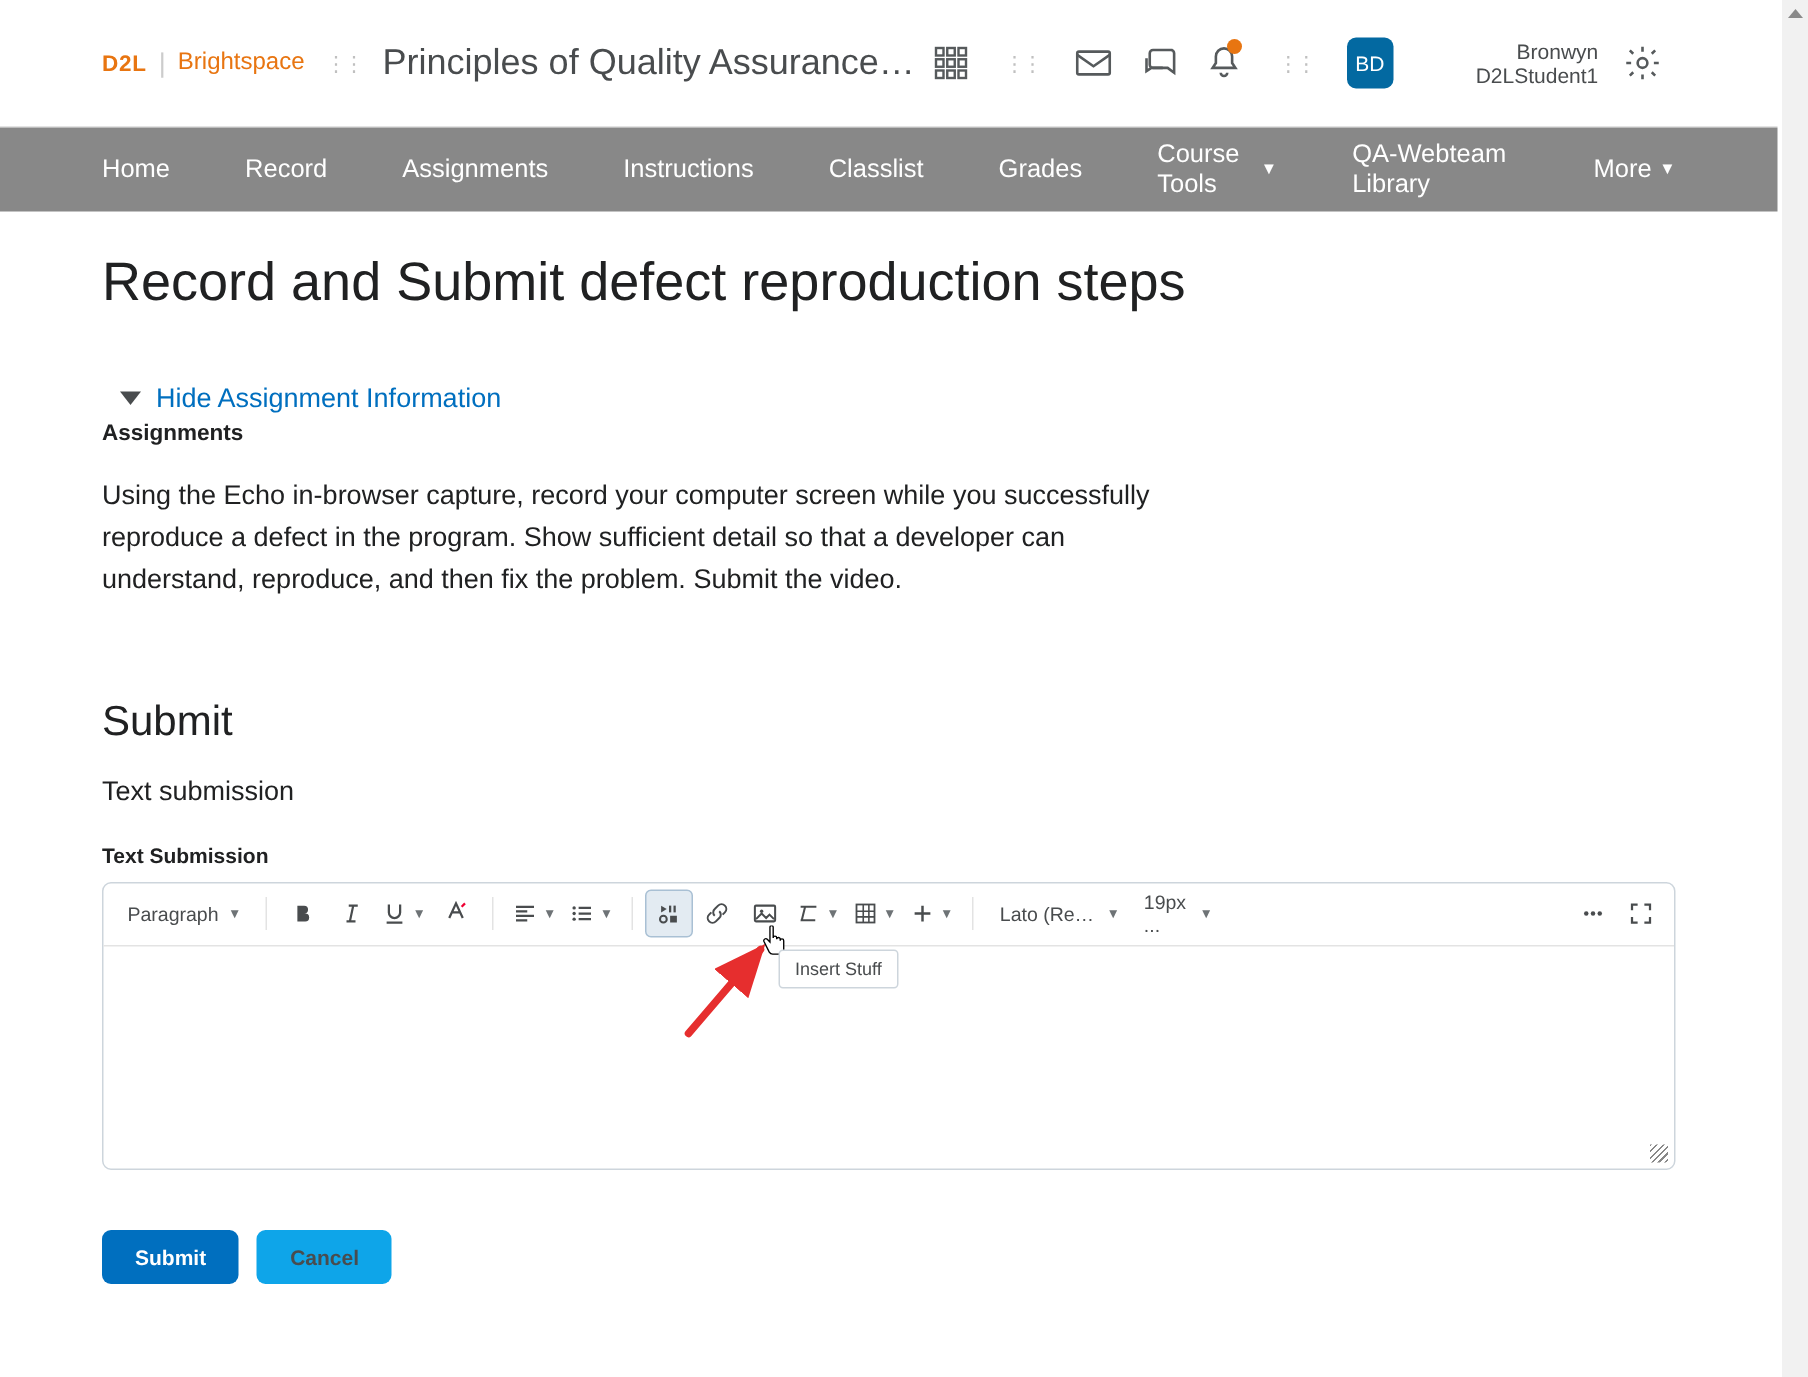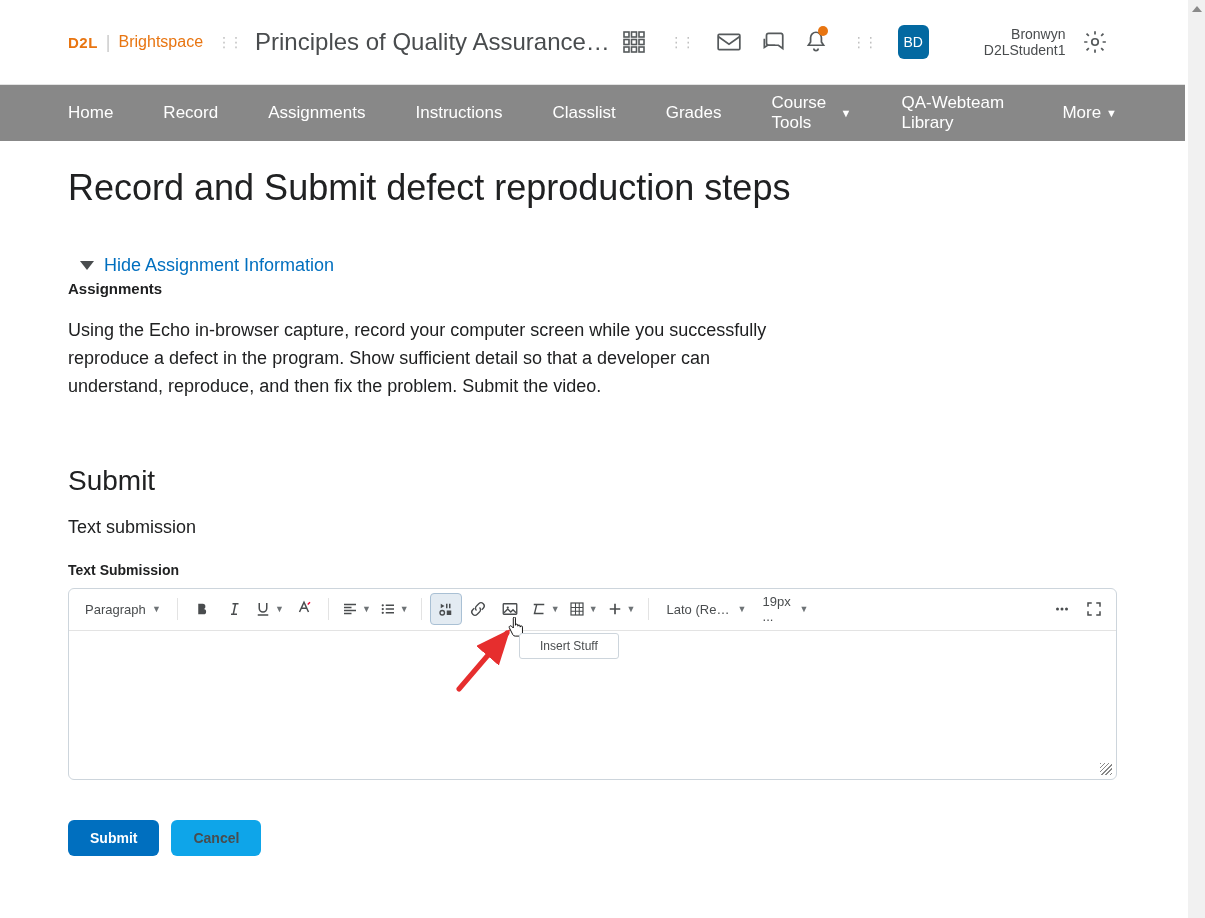--- a/index.html
+++ b/index.html
@@ -54,21 +54,21 @@
 .tbtn .dd { font-size: 9px; margin-left: 3px; color: #6e7376; }
 .tsep { width: 1px; height: 22px; background: #e3e3e3; margin: 0 8px; }
 .tb-para { width: 94px; justify-content: space-between; padding: 0 8px 0 10px; font-size: 13px; }
 .tb-font { width: 96px; justify-content: space-between; padding: 0 6px 0 10px; font-size: 13px; white-space: nowrap; overflow: hidden; }
 .tb-size { width: 62px; justify-content: space-between; padding: 0 6px 0 10px; font-size: 13px; }
 .toolbar-right { margin-left: auto; display: flex; align-items: center; }
 .editor-area { height: 148px; position: relative; }
 .resize-handle { position: absolute; bottom: 4px; right: 4px; width: 14px; height: 14px; }
 .resize-handle::before { content: ""; position: absolute; bottom: 0; right: 0; width: 12px; height: 12px; background: repeating-linear-gradient(135deg, #888 0 1px, transparent 1px 3px); }
 
-.tooltip-box { position: absolute; top: 44px; left: 518px; background: #fff; border: 1px solid #cdd5dc; padding: 5px 20px; font-size: 12px; color: #494c4e; border-radius: 3px; z-index: 10; }
+.tooltip-box { position: absolute; top: 44px; left: 518px; background: #fff; border: 1px solid #cdd5dc; padding: 5px 10px; font-size: 12px; color: #494c4e; border-radius: 3px; z-index: 10; }
 
 
 .actions { margin-top: 40px; display: flex; gap: 12px; }
 .btn { padding: 10px 22px; border-radius: 6px; font-size: 14px; font-weight: 700; cursor: pointer; border: none; }
 .btn-primary { background: #006fbf; color: #fff; }
 .btn-secondary { background: #0ea5e9; color: #494c4e; }
 
 
 .arrow-svg { position: absolute; pointer-events: none; }
 

